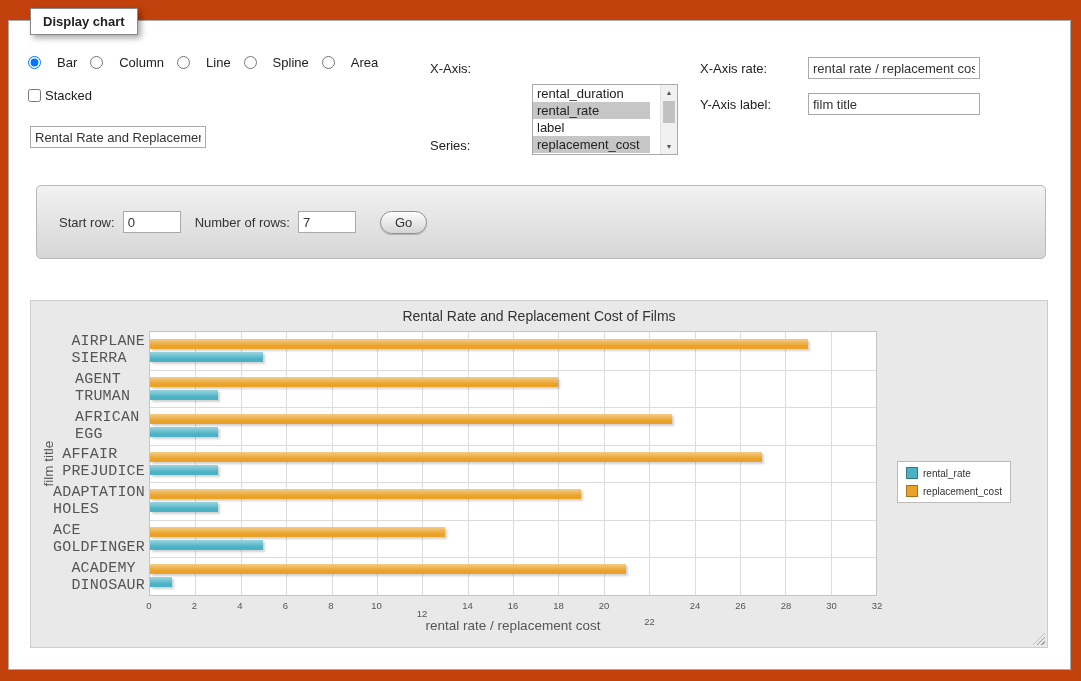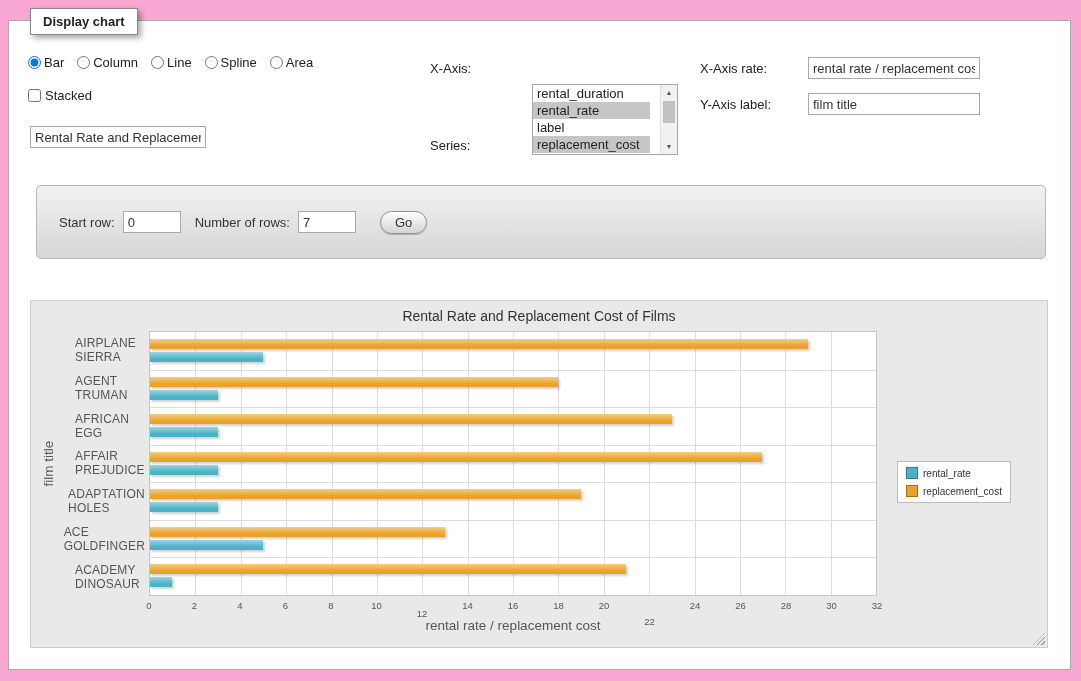--- a/index.html
+++ b/index.html
@@ -1,27 +1,27 @@
 <!DOCTYPE html>
 <html><head>
 <meta charset="utf-8">
 <style>
   * { box-sizing: border-box; margin: 0; padding: 0; }
   html, body { background: #fff; }
   body { font-family: "Liberation Sans", sans-serif; font-size: 13px; color: #222; }
-  .page { position: relative; width: 1081px; height: 681px; background: #f9a8d4; overflow: hidden; }
+  .page { position: relative; width: 1081px; height: 681px; background: #c2410c; overflow: hidden; }
 
   .outer-fieldset { position: absolute; left: 8px; top: 20px; width: 1063px; height: 650px;
     border: 1px solid #aaa; background: #fff; }
   .legend-box { position: absolute; left: 30px; top: 8px; z-index: 3; padding: 5px 12px;
     background: #fff; border: 1px solid #888; font-weight: bold; font-size: 13px;
     box-shadow: 3px 3px 6px rgba(0,0,0,0.35); }
 
   .chart-type-row { position: absolute; left: 28px; top: 55px; display: flex; gap: 13px; align-items: center; }
-  .chart-type-row label { display: flex; align-items: center; gap: 3px; cursor: default; }
+  .chart-type-row label { display: flex; align-items: center; gap: 16px; cursor: default; }
   .stacked-row { position: absolute; left: 28px; top: 88px; display: flex; align-items: center; gap: 4px; }
 
   input[type=text] { border: 1px solid #a9a9a9; background: #fff; font-family: "Liberation Sans", sans-serif;
     font-size: 13px; padding: 2px 4px; height: 22px; color: #333; }
   .title-input { position: absolute; left: 30px; top: 126px; width: 176px; }
 
   .field-label { position: absolute; text-align: left; color: #222; }
   .xaxis-label { left: 430px; top: 61px; width: 97px; }
   .series-label { left: 430px; top: 138px; width: 97px; }
   .xlab-label  { left: 700px; top: 61px; width: 102px; }
@@ -64,21 +64,21 @@
     font-size: 14px; color: #333; }
   .plot { position: absolute; left: 118px; top: 30px; width: 728px; height: 265px;
     background: #fff; border: 1px solid #c5c5c5; }
   .vgrid { position: absolute; top: 0; bottom: 0; width: 1px; background: #dcdcdc; }
   .hgrid { position: absolute; left: 0; right: 0; height: 1px; background: #dcdcdc; }
   .bar { position: absolute; left: 0; height: 10px;
     background-image: linear-gradient(rgba(255,255,255,0.45), rgba(255,255,255,0) 70%);
     box-shadow: 2px 2px 2px rgba(0,0,0,0.18); }
   .y-labels { position: absolute; left: 44px; top: 30px; width: 70px; height: 265px; }
   .ylab { position: absolute; right: 0; width: 100%; display: flex; align-items: center;
-    justify-content: flex-end; font-size: 12px; color: #555; letter-spacing: 0.2px; }
+    justify-content: flex-end; font-size: 15px; color: #555; letter-spacing: 0.2px; font-family: Liberation Mono, monospace; }
   .x-ticks { position: absolute; left: 118px; top: 299px; width: 728px; height: 12px; }
   .xtick { position: absolute; transform: translateX(-50%); font-size: 9.5px; color: #555; }
   .x-axis-title { position: absolute; left: 118px; width: 728px; top: 317px; text-align: center;
     font-size: 13.5px; color: #555; }
   .y-axis-title { position: absolute; left: 4px; top: 30px; width: 28px; height: 265px;
     display: flex; align-items: center; justify-content: center; }
   .y-axis-title span { transform: rotate(-90deg); white-space: nowrap; font-size: 13.5px; color: #555; }
   .legend { position: absolute; left: 866px; top: 160px; background: #fff; border: 1px solid #bbb;
     padding: 5px 8px; display: flex; flex-direction: column; gap: 6px; }
   .legend-item { display: flex; align-items: center; gap: 5px; font-size: 10px; color: #333; white-space: nowrap; }

